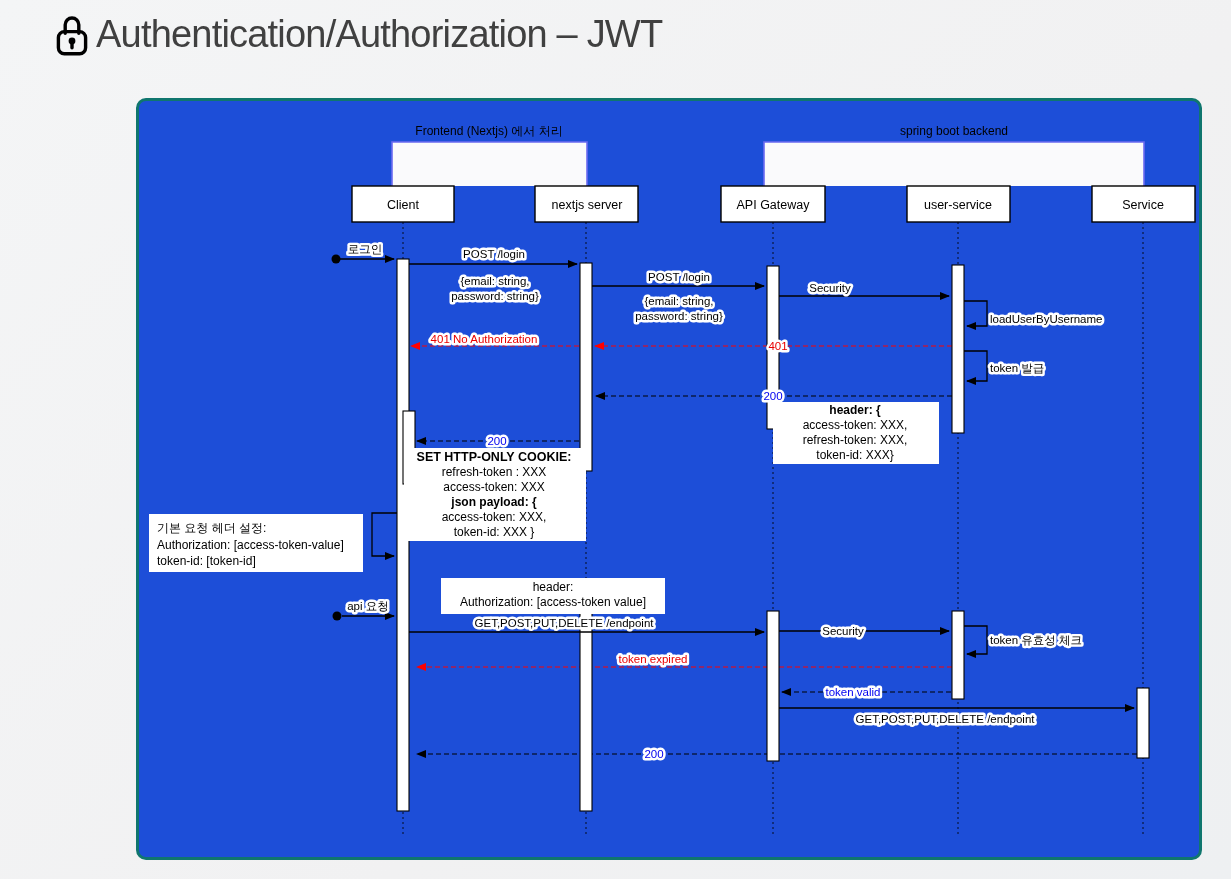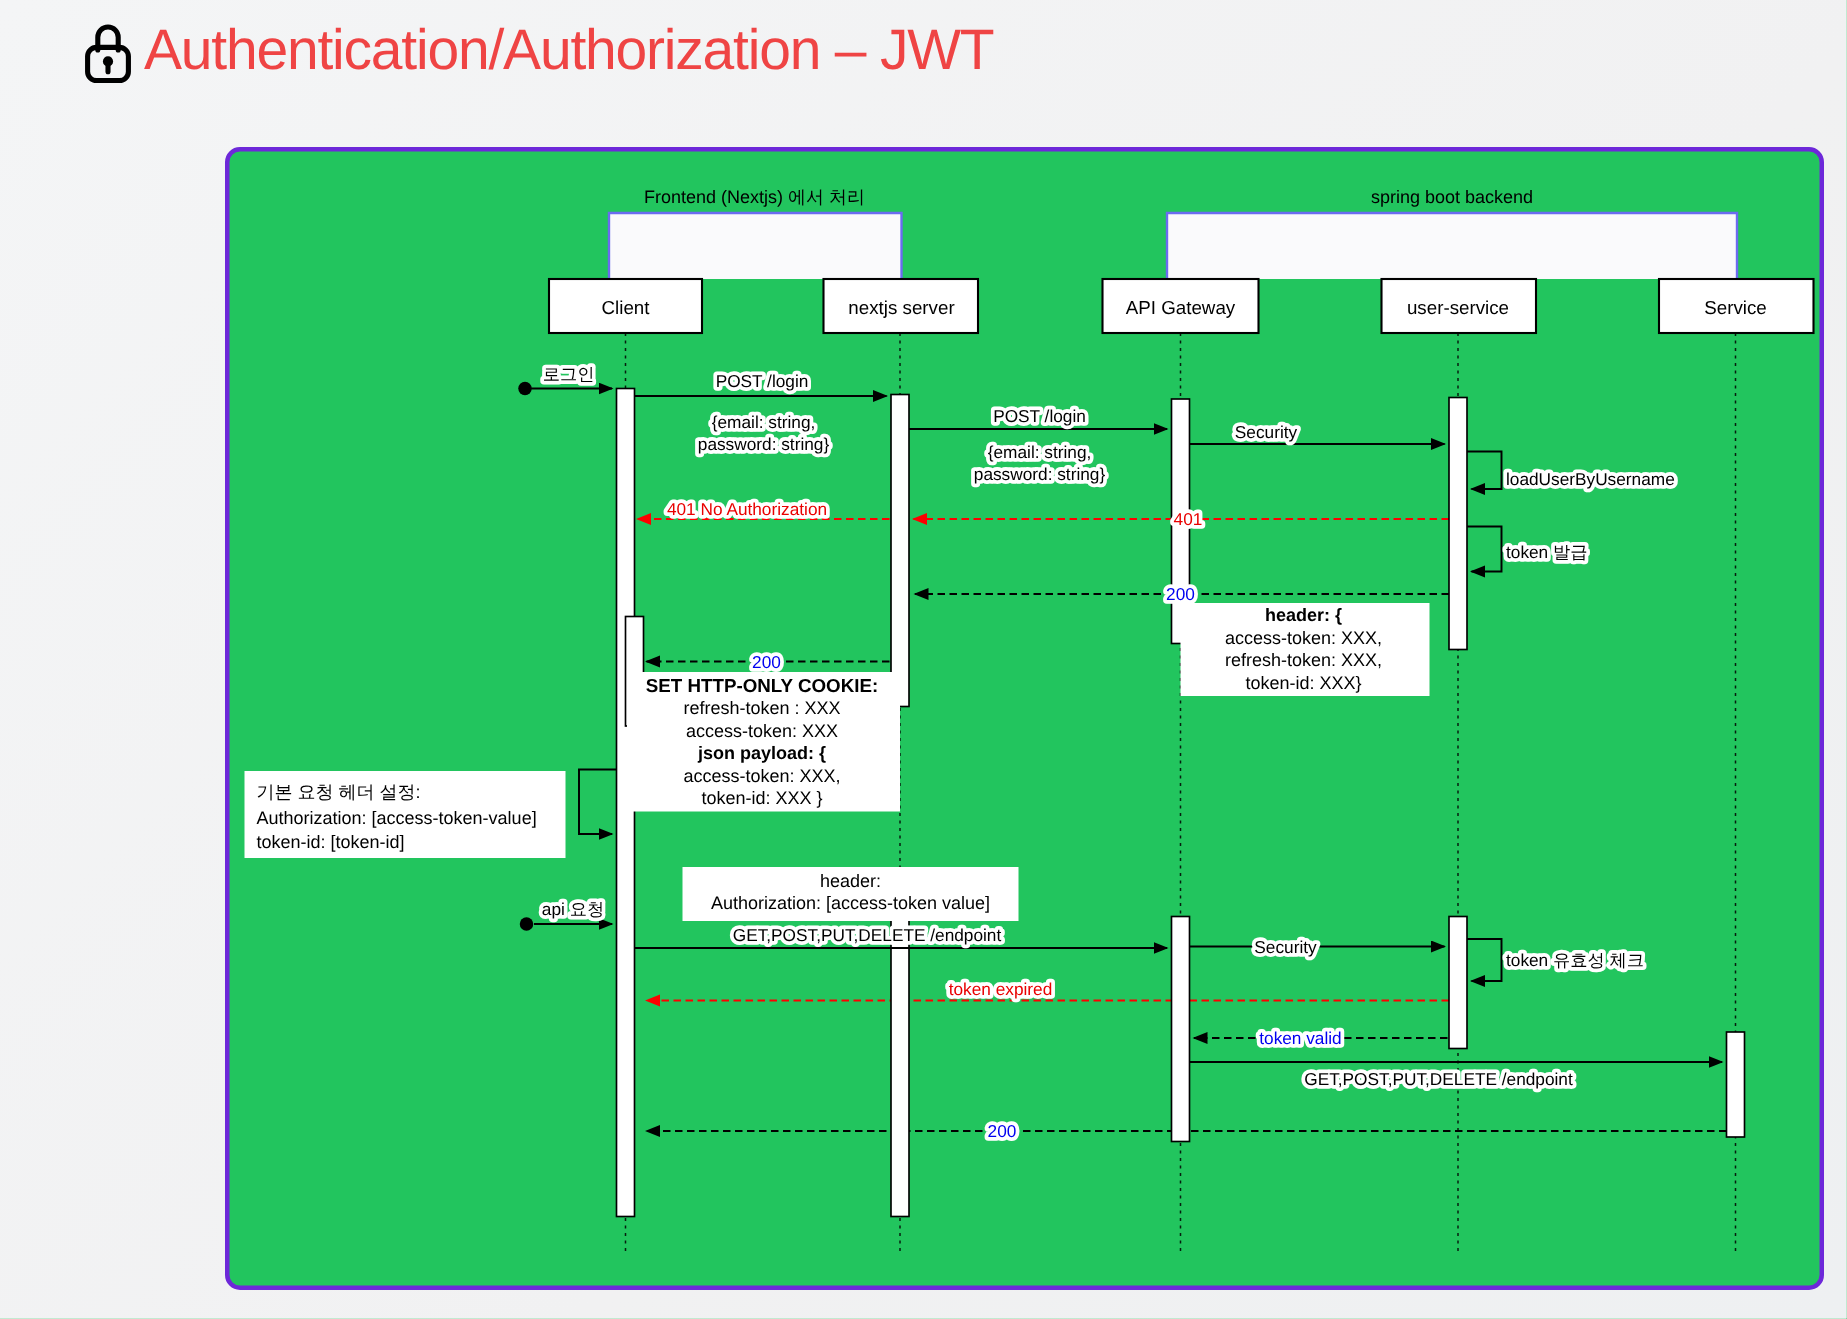--- a/index.html
+++ b/index.html
@@ -4,26 +4,26 @@
 <style>
   html,body{margin:0;padding:0;}
   body{
     width:1231px;height:879px;position:relative;overflow:hidden;
     background:linear-gradient(135deg,#f4f5f6 0%,#f1f1f2 60%,#eef0f2 100%);
     font-family:"Liberation Sans","DejaVu Sans",sans-serif;
   }
   .page-header{position:absolute;left:55px;top:13px;display:flex;align-items:center;gap:7px;}
   .page-title{
     margin:0;font-size:38px;font-weight:400;letter-spacing:-0.8px;
-    color:#ef4444;font-family:"Liberation Sans","DejaVu Sans",sans-serif;
+    color:#404040;font-family:"Liberation Sans","DejaVu Sans",sans-serif;
   }
   .diagram-panel{
-    position:absolute;left:150px;top:98px;width:1066px;height:762px;
-    box-sizing:border-box;border:3px solid #6d28d9;border-radius:10px;
-    background:#22c55e;
+    position:absolute;left:136px;top:98px;width:1066px;height:762px;
+    box-sizing:border-box;border:3px solid #0f766e;border-radius:10px;
+    background:#1d4ed8;
   }
   svg text{font-family:"Liberation Sans","DejaVu Sans",sans-serif;}
   .lbl{font-size:11.5px;fill:#000;paint-order:stroke;stroke:#ffffff;stroke-width:5px;stroke-linejoin:round;}
   .lbl-plain{font-size:12px;fill:#000;}
   .blk{font-size:12px;fill:#000;}
   .b{font-weight:bold;}
   .red{fill:#e90000;}
   .blue{fill:#0000f0;}
   .pbox{fill:#ffffff;stroke:#000000;stroke-width:1.4;}
   .pname{font-size:12.5px;fill:#000;}

